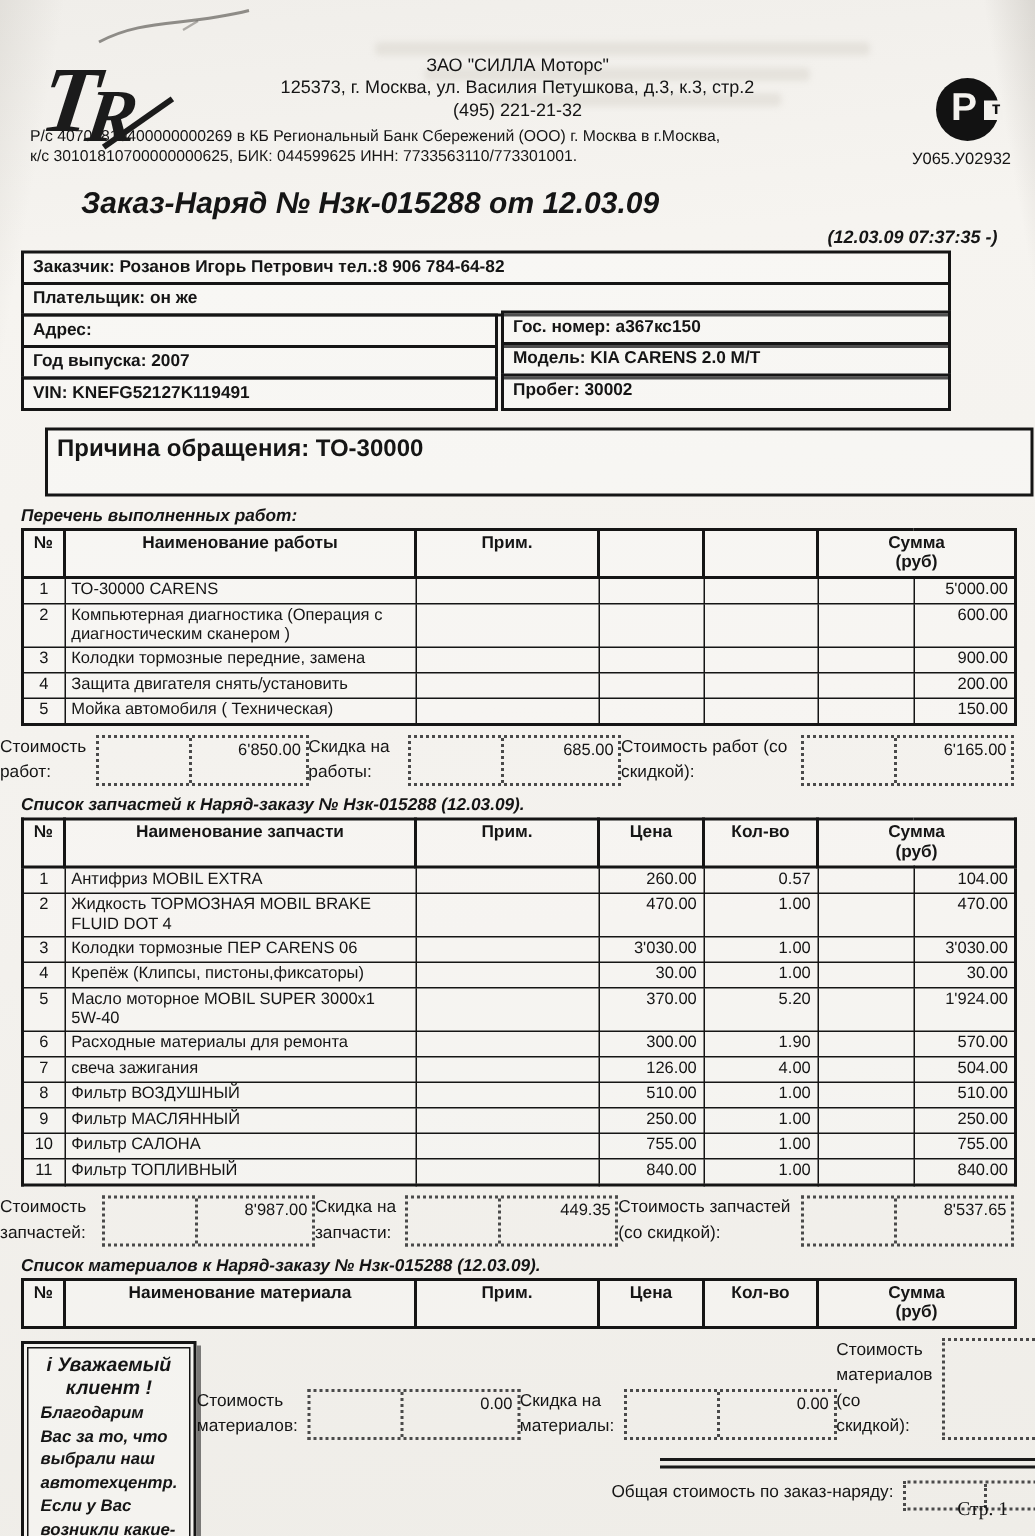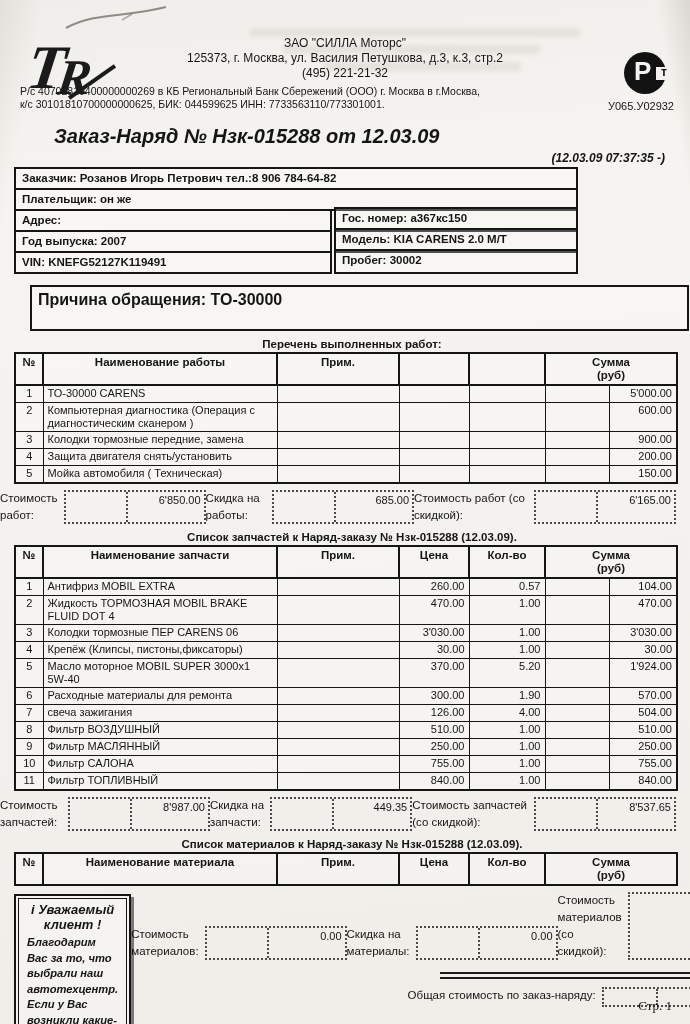--- a/index.html
+++ b/index.html
@@ -30,29 +30,29 @@
   .rst { position:absolute; right:24px; top:52px; width:42px; height:42px; }
   .rst-circle { width:42px; height:42px; border-radius:50%; background:#121212; position:relative; }
   .rst-p { position:absolute; left:10px; top:4px; color:#f4f2ee; font-weight:bold; font-size:26px; font-family:"Liberation Sans", sans-serif; }
   .rst-notch { position:absolute; right:-3px; top:15px; width:13px; height:13px; background:#f3f1ed; }
   .rst-t { position:absolute; right:-1px; top:13px; font-size:12px; font-weight:bold; color:#121212; }
   .cert-code { position:absolute; right:16px; top:100px; font-size:11px; }
   .doc-title { margin:14px 0 0 54px; font-size:20px; font-weight:bold; font-style:italic; }
   .timestamp { text-align:right; padding-right:25px; font-size:12px; font-weight:bold; font-style:italic; margin-top:3px; }
 
   
-  .cust { margin:2px 14px 0; width:564px; }
+  .cust { margin:2px 14px 0; width:620px; }
   .crow { border:2px solid #151515; padding:2px 6px 3px; font-weight:bold; font-size:11.5px; line-height:14px; min-height:14px; background:rgba(255,255,255,.25); }
   .crow + .crow, .csplit + .crow, .crow + .csplit, .csplit + .csplit { margin-top:-2px; }
   .csplit { display:flex; }
   .csplit .cl { width:302px; }
   .csplit .cr { flex:1; margin-left:2px; }
   .reason { margin:11px 30px 0; width:643px; border:2px solid #151515; font-weight:bold; font-size:16px; padding:4px 6px 20px; background:rgba(255,255,255,.25); }
 
-  .sec-label { margin:7px 0 2px 14px; font-weight:bold; font-size:11.5px;text-align:center; }
+  .sec-label { margin:7px 0 2px 14px; font-weight:bold; font-style:italic; font-size:11.5px; }
 
   
   table.doc { border-collapse:collapse; table-layout:fixed; width:662px; margin:0 0 0 14px; font-size:11px; border:2px solid #151515; background:rgba(255,255,255,.25); }
   table.doc th, table.doc td { border:1px solid #151515; padding:1px 4px; vertical-align:top; line-height:13px; overflow:hidden; }
   table.doc thead th { border:2px solid #151515; font-size:11.5px; font-weight:bold; text-align:center; padding:2px 2px; }
   table.doc td { height:14px; }
   td.c-num { text-align:center; padding:1px 0; }
   td.c-amt { text-align:right; }
 
   

